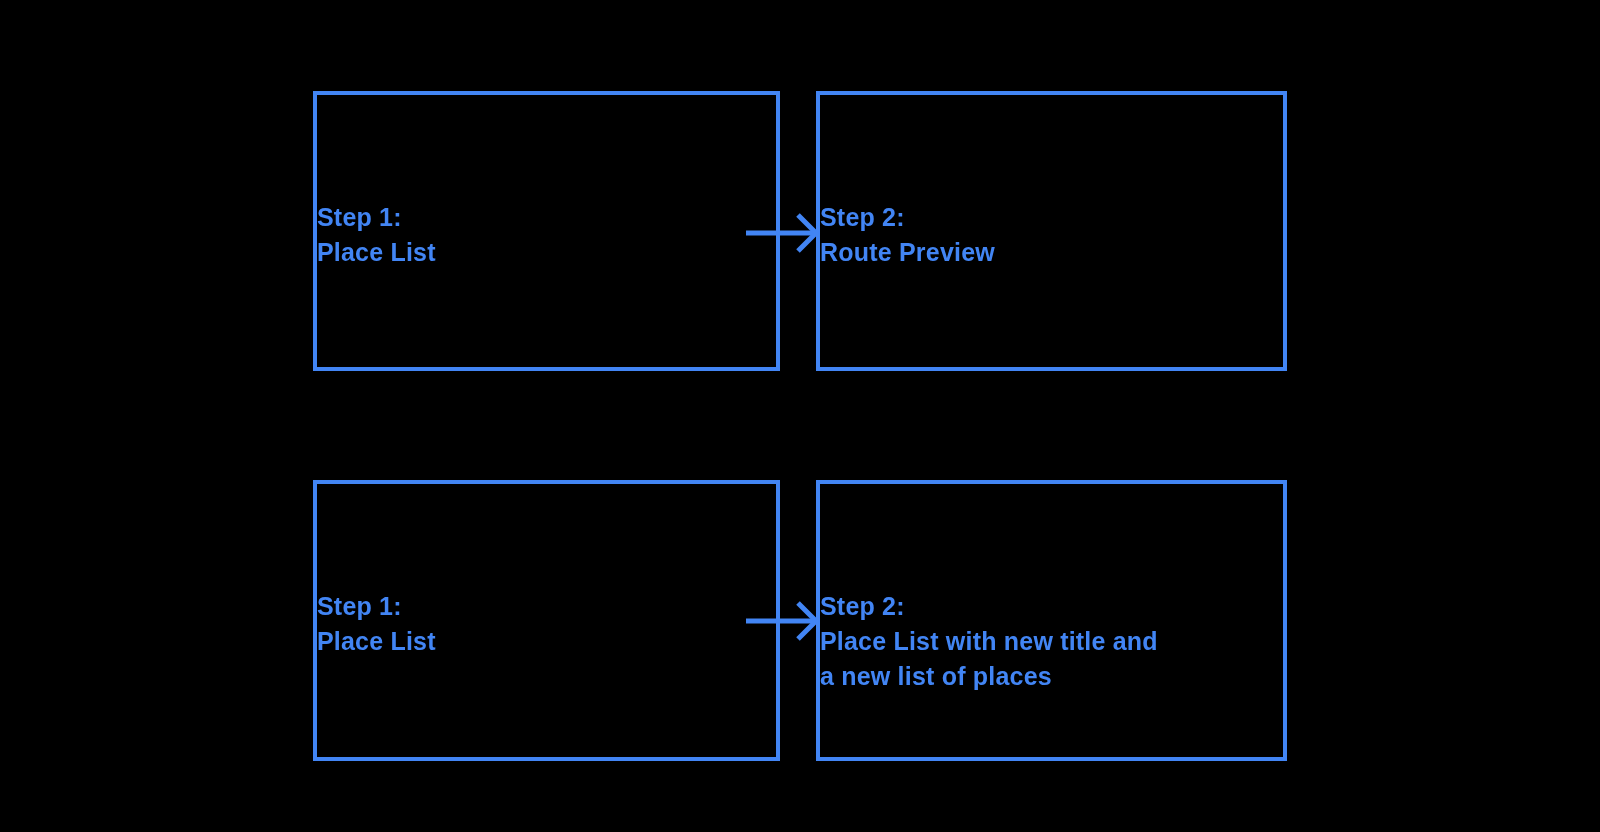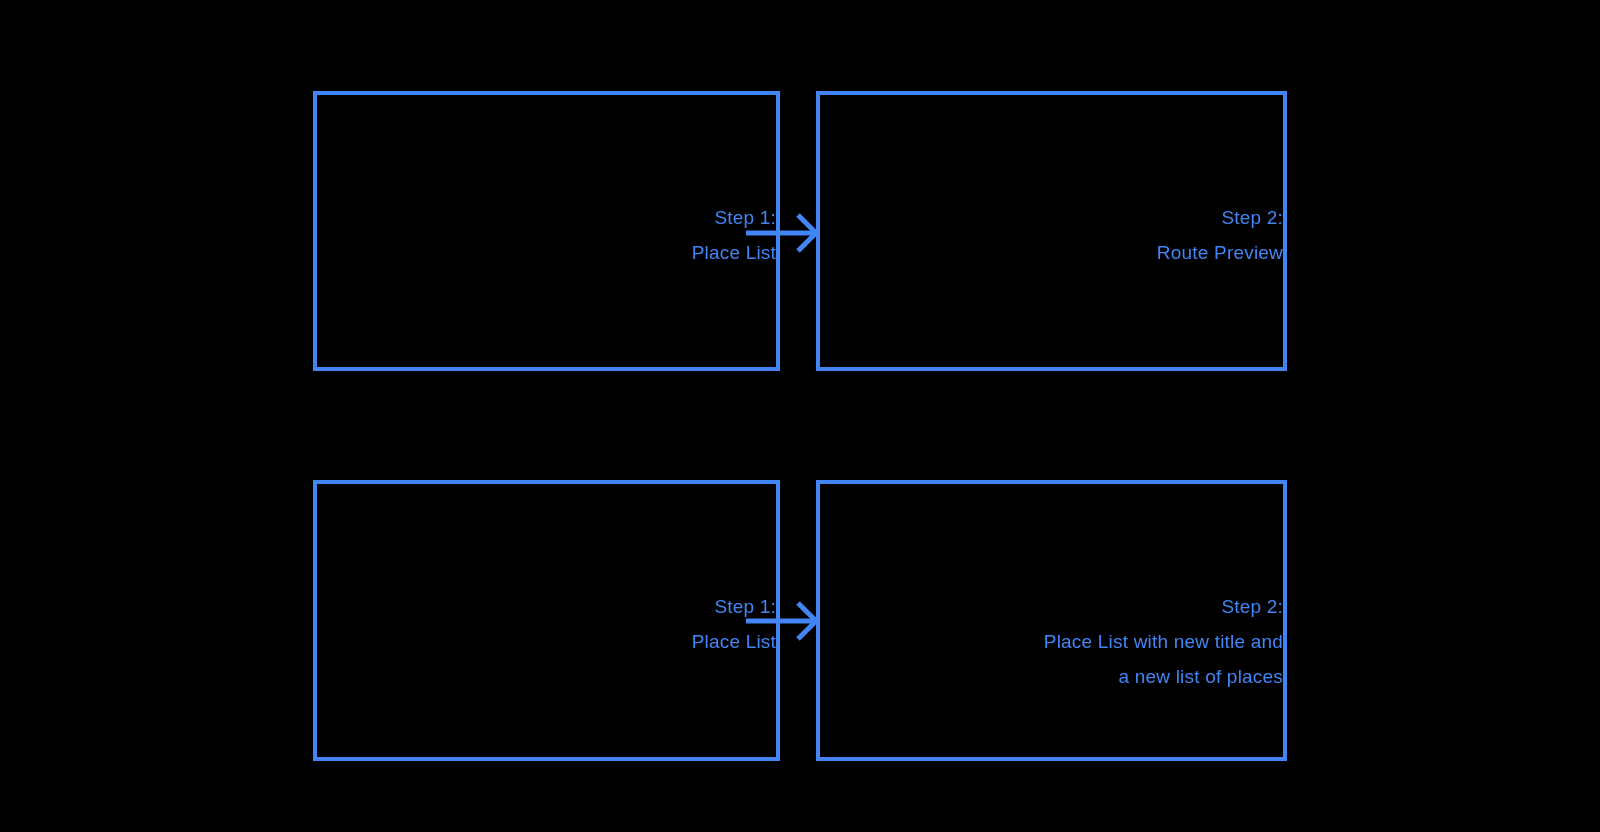--- a/index.html
+++ b/index.html
@@ -23,24 +23,24 @@
     position: absolute;
     box-sizing: border-box;
     border: 4px solid var(--accent);
     background: transparent;
   }
   .flow-box .box-label {
     position: absolute;
     top: 105px;            
     left: 0;
     right: 0;
-    text-align: right;
+    text-align: left;
     color: var(--accent);
-    font-size: 19px;
-    font-weight: 400;
+    font-size: 25px;
+    font-weight: 700;
     line-height: 35px;
     white-space: pre-line; 
     letter-spacing: 0.2px;
   }
   .box-step1-top    { left: 313px; top:  91px; width: 467px; height: 280px; }
   .box-step2-top    { left: 816px; top:  91px; width: 471px; height: 280px; }
   .box-step1-bottom { left: 313px; top: 480px; width: 467px; height: 281px; }
   .box-step2-bottom { left: 816px; top: 480px; width: 471px; height: 281px; }
 
   .flow-arrow {

